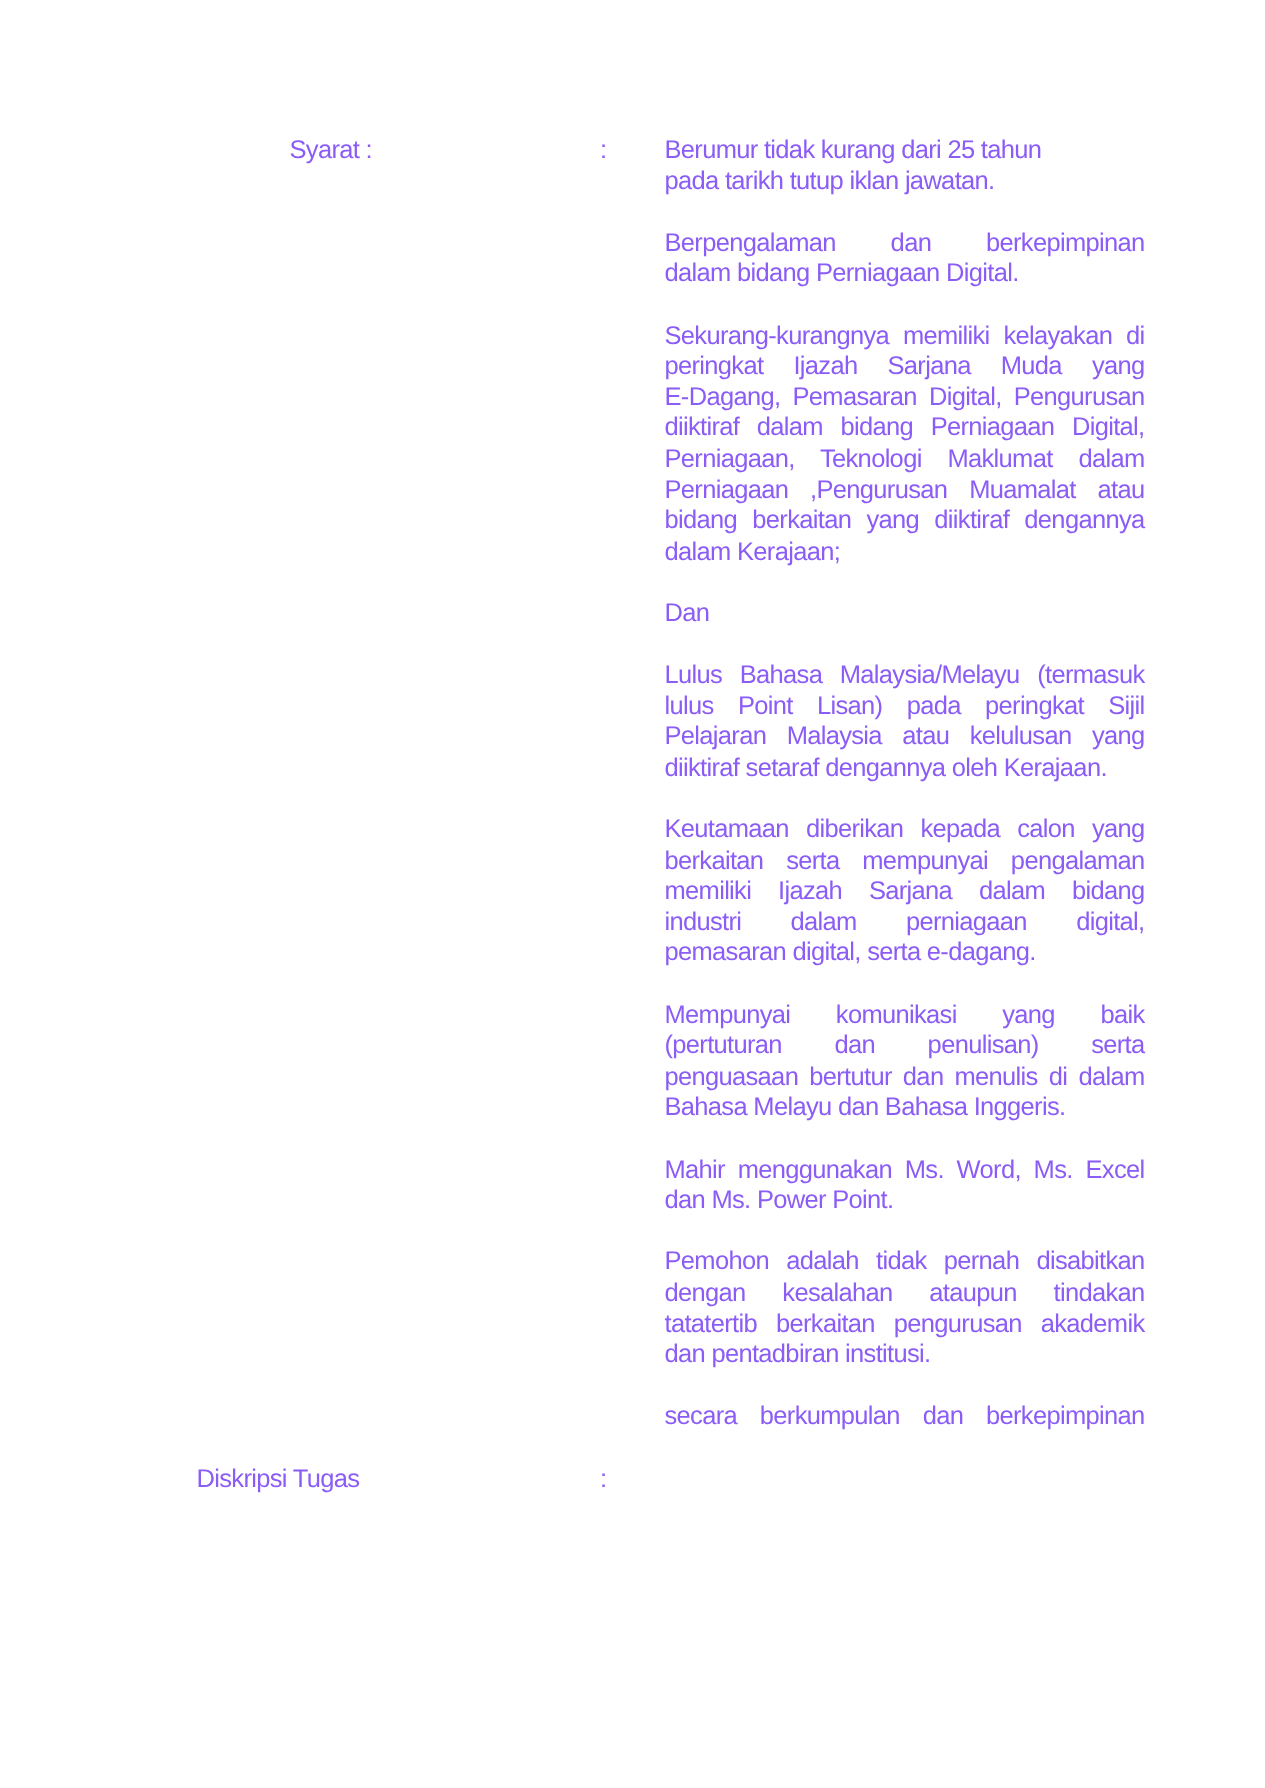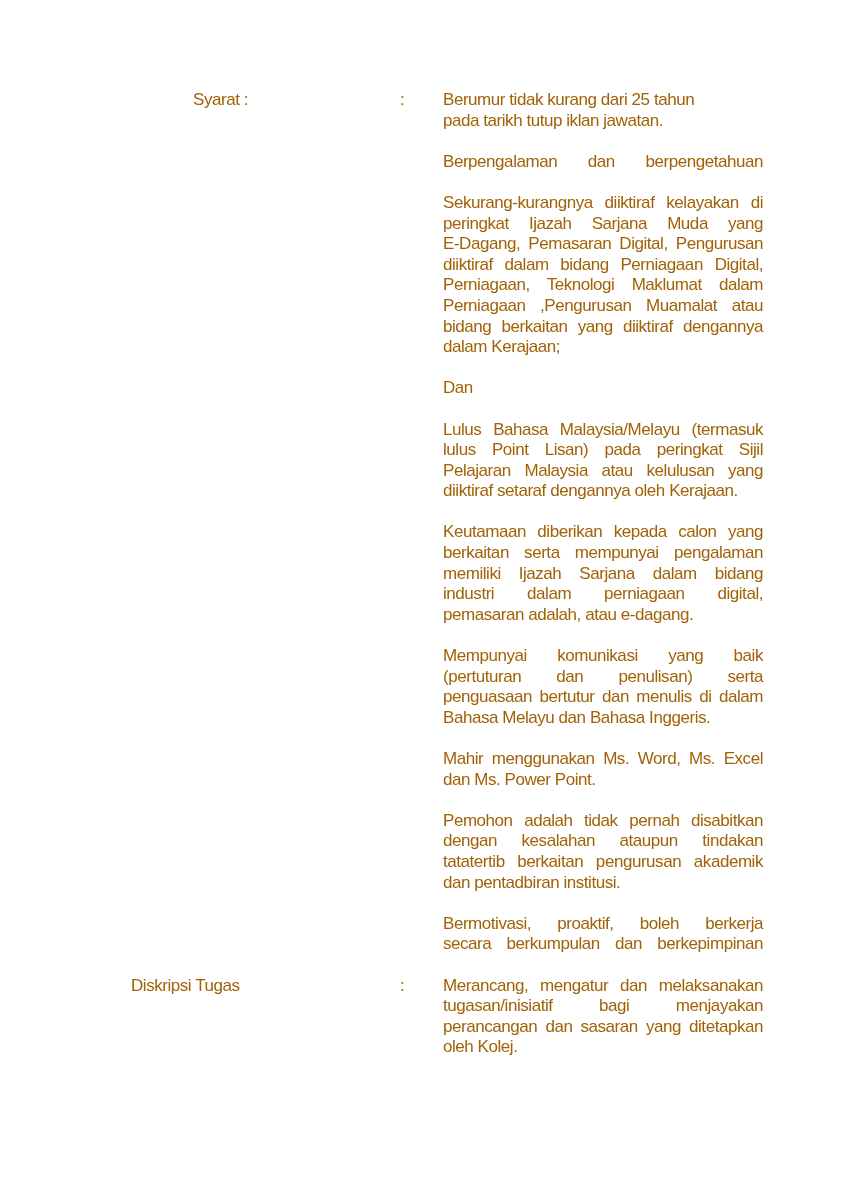--- a/index.html
+++ b/index.html
@@ -25,34 +25,35 @@
   .row-content { width: 320px; flex: 0 0 320px; }
   .para + .para { margin-top: 20.6px; }
   .line { text-align: justify; text-align-last: justify; }
   .line.last-line,
   .para.no-justify .line { text-align: left; text-align-last: left; }
 </style>
 </head>
 <body style="background: rgb(255, 255, 255);">
 
 <div class="page">
-  <div class="doc" id="doc-body" style="color: #a16207;">
+  <div class="doc" id="doc-body" style="color: #8b5cf6;">
       <div class="row">
         <div class="row-label">Syarat :</div>
         <div class="row-sep">:</div>
         <div class="row-content">
           <div class="para no-justify">
             <div class="line">Berumur tidak kurang dari 25 tahun</div>
             <div class="line last-line">pada tarikh tutup iklan jawatan.</div>
           </div>
           <div class="para">
-            <div class="line">Berpengalaman dan berpengetahuan</div>
+            <div class="line">Berpengalaman dan berkepimpinan</div>
+            <div class="line last-line">dalam bidang Perniagaan Digital.</div>
           </div>
           <div class="para">
-            <div class="line">Sekurang-kurangnya diiktiraf kelayakan di</div>
+            <div class="line">Sekurang-kurangnya memiliki kelayakan di</div>
             <div class="line">peringkat Ijazah Sarjana Muda yang</div>
             <div class="line">E-Dagang, Pemasaran Digital, Pengurusan</div>
             <div class="line">diiktiraf dalam bidang Perniagaan Digital,</div>
             <div class="line">Perniagaan, Teknologi Maklumat dalam</div>
             <div class="line">Perniagaan ,Pengurusan Muamalat atau</div>
             <div class="line">bidang berkaitan yang diiktiraf dengannya</div>
             <div class="line last-line">dalam Kerajaan;</div>
           </div>
           <div class="para no-justify">
             <div class="line last-line">Dan</div>
@@ -61,50 +62,41 @@
             <div class="line">Lulus Bahasa Malaysia/Melayu (termasuk</div>
             <div class="line">lulus Point Lisan) pada peringkat Sijil</div>
             <div class="line">Pelajaran Malaysia atau kelulusan yang</div>
             <div class="line last-line">diiktiraf setaraf dengannya oleh Kerajaan.</div>
           </div>
           <div class="para">
             <div class="line">Keutamaan diberikan kepada calon yang</div>
             <div class="line">berkaitan serta mempunyai pengalaman</div>
             <div class="line">memiliki Ijazah Sarjana dalam bidang</div>
             <div class="line">industri dalam perniagaan digital,</div>
-            <div class="line last-line">pemasaran adalah, atau e-dagang.</div>
+            <div class="line last-line">pemasaran digital, serta e-dagang.</div>
           </div>
           <div class="para">
             <div class="line">Mempunyai komunikasi yang baik</div>
             <div class="line">(pertuturan dan penulisan) serta</div>
             <div class="line">penguasaan bertutur dan menulis di dalam</div>
             <div class="line last-line">Bahasa Melayu dan Bahasa Inggeris.</div>
           </div>
           <div class="para">
             <div class="line">Mahir menggunakan Ms. Word, Ms. Excel</div>
             <div class="line last-line">dan Ms. Power Point.</div>
           </div>
           <div class="para">
             <div class="line">Pemohon adalah tidak pernah disabitkan</div>
             <div class="line">dengan kesalahan ataupun tindakan</div>
             <div class="line">tatatertib berkaitan pengurusan akademik</div>
             <div class="line last-line">dan pentadbiran institusi.</div>
           </div>
           <div class="para">
-            <div class="line">Bermotivasi, proaktif, boleh berkerja</div>
             <div class="line">secara berkumpulan dan berkepimpinan</div>
           </div>
         </div>
       </div>
       <div class="row">
         <div class="row-label">Diskripsi Tugas</div>
         <div class="row-sep">:</div>
-        <div class="row-content">
-          <div class="para">
-            <div class="line">Merancang, mengatur dan melaksanakan</div>
-            <div class="line">tugasan/inisiatif bagi menjayakan</div>
-            <div class="line">perancangan dan sasaran yang ditetapkan</div>
-            <div class="line last-line">oleh Kolej.</div>
-          </div>
-        </div>
       </div>
     </div>
 </div>
 
 </body></html>

